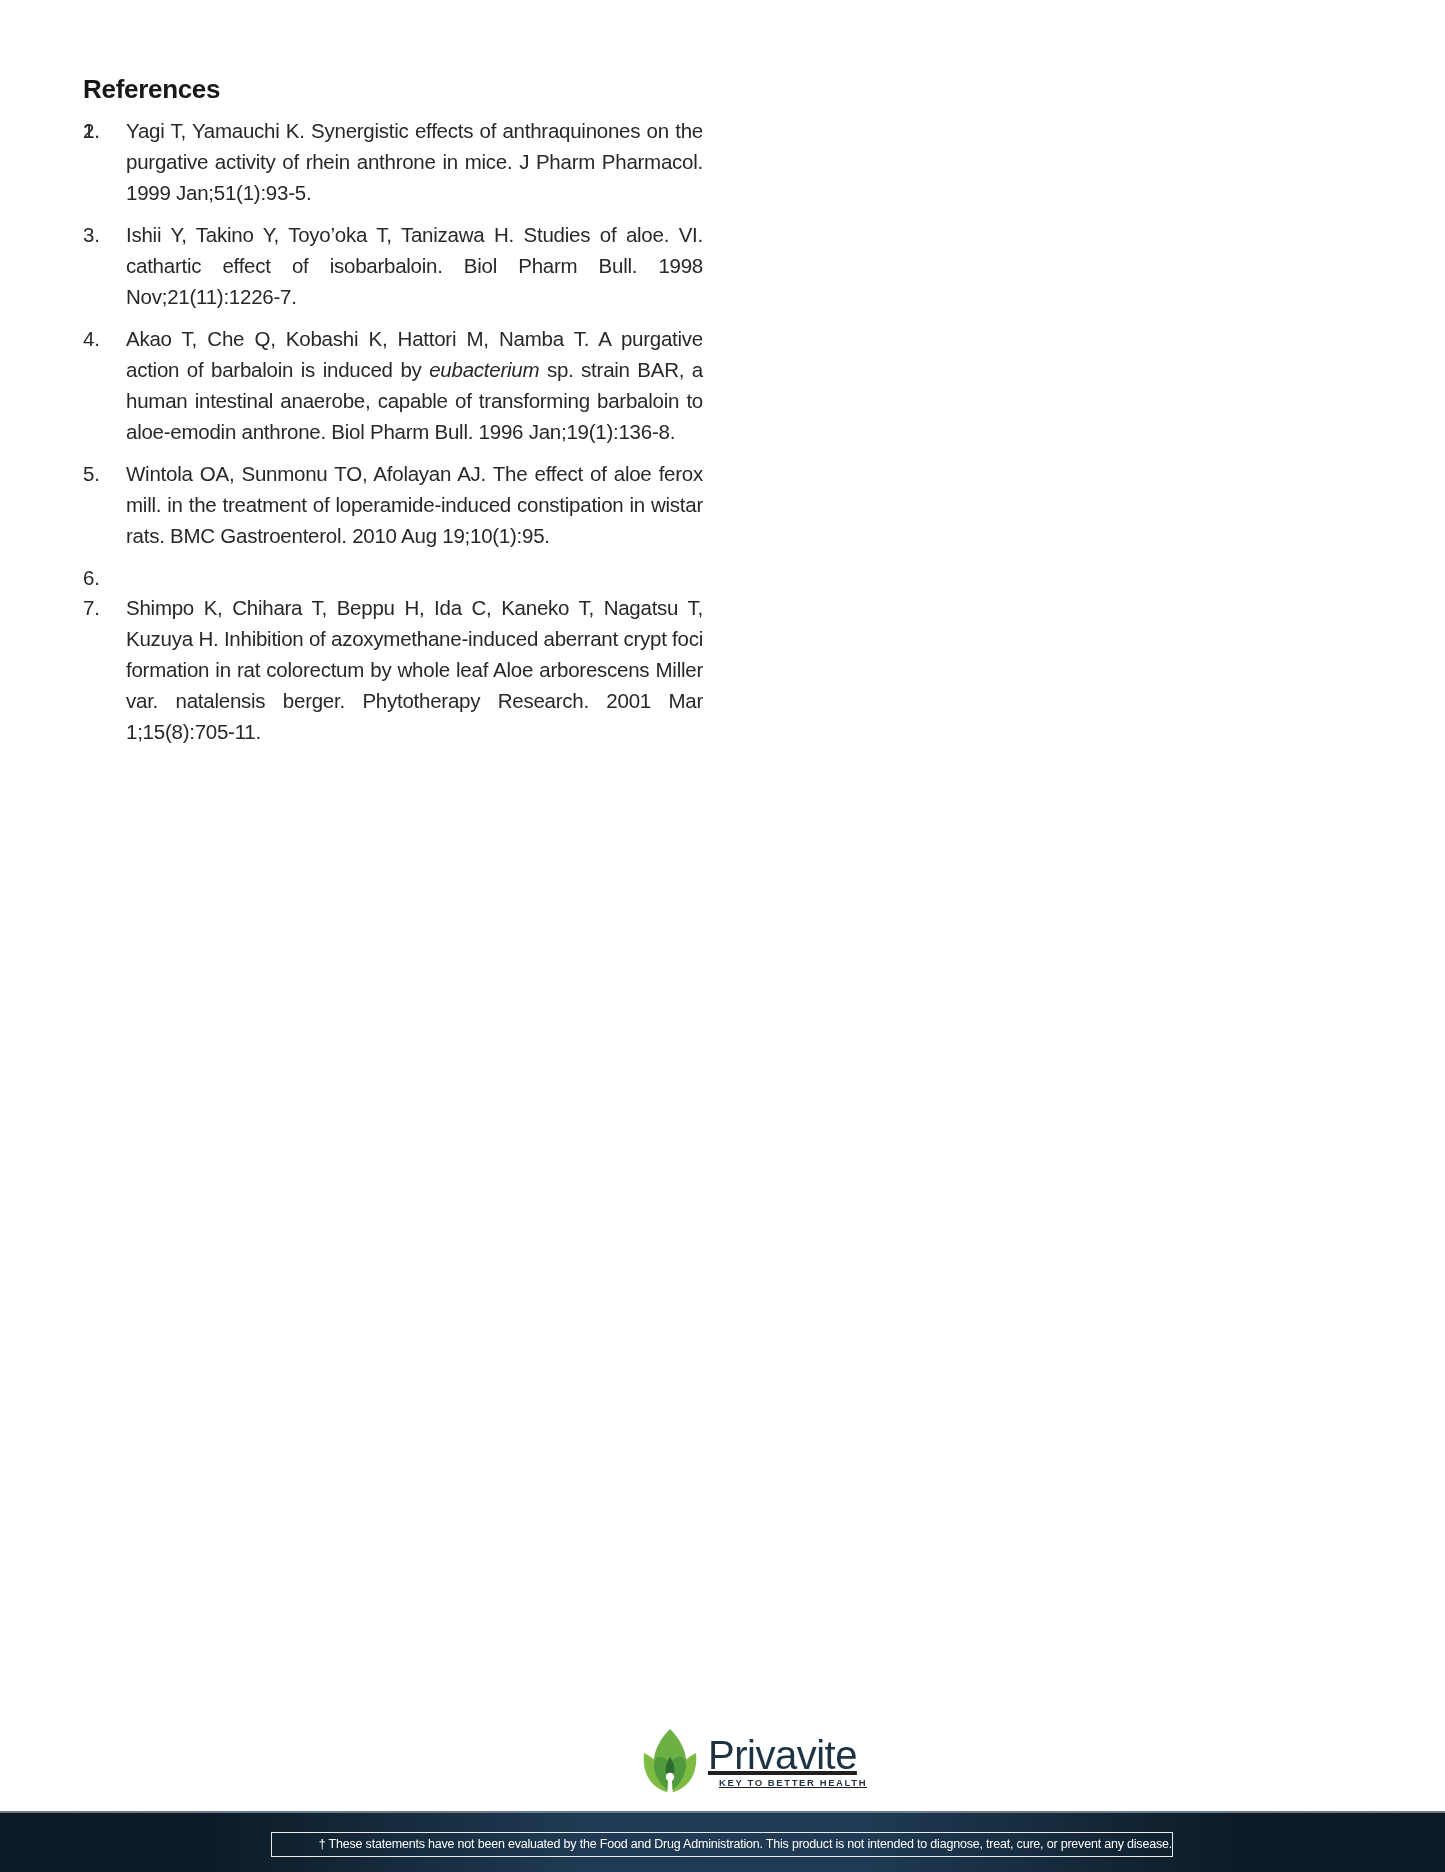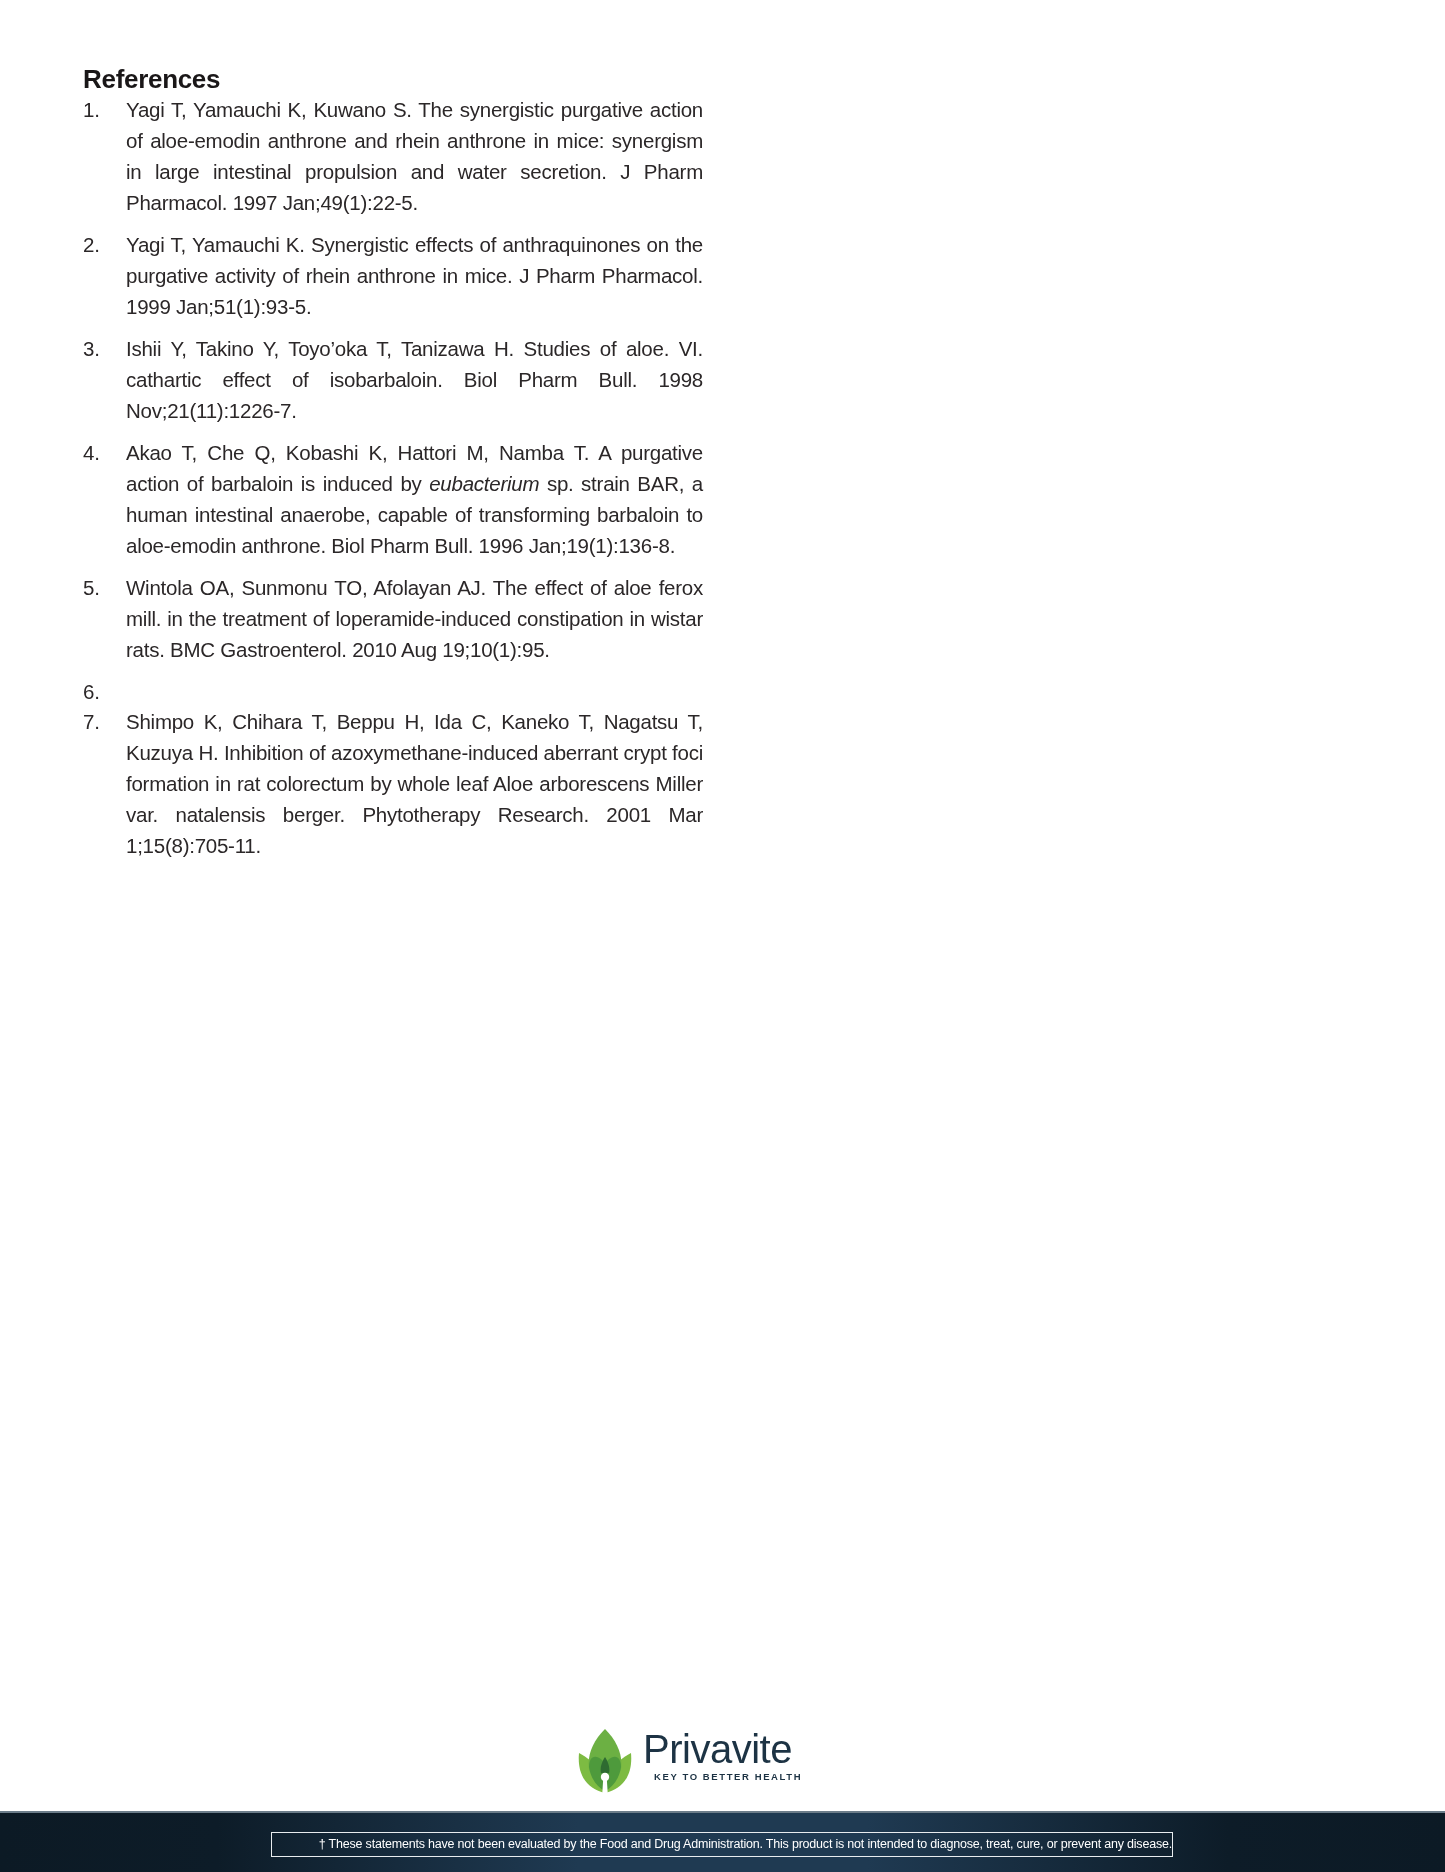--- a/index.html
+++ b/index.html
@@ -1,37 +1,37 @@
 <!DOCTYPE html>
 <html><head>
 <meta charset="utf-8">
 <style>
   html, body { margin: 0; padding: 0; }
   body {
     width: 1445px; height: 1872px; position: relative; overflow: hidden;
     background: #ffffff; color: #231f20;
     font-family: "Liberation Sans", "DejaVu Sans", sans-serif;
   }
-  .content { position: absolute; left: 83px; top: 64px; width: 620px; }
+  .content { position: absolute; left: 83px; top: 74px; width: 620px; }
   .heading {
     font-family: "Liberation Sans", sans-serif; font-weight: bold;
     font-size: 26px; line-height: 30px; color: #1a1718; margin: 0; letter-spacing: -0.3px;
   }
   .ref-list { list-style: none; margin: 0; padding: 0; }
   .ref {
     position: relative; padding-left: 43px;
     font-size: 20.5px; line-height: 31px; color: #2b2728;
     text-align: justify; letter-spacing: -0.25px;
   }
   .ref .num { position: absolute; left: 0; top: 0; }
   .ref .txt em { }
   .ref + .ref { margin-top: 11px; }
   .ref.gap-lg { margin-top: 41px; }
 
-  .logo { position: absolute; left: 577px; top: 1727px; display: flex; align-items: flex-start; }
+  .logo { position: absolute; left: 642px; top: 1727px; display: flex; align-items: center; text-decoration: underline; }
   .logo svg { display: block; }
   .brand { margin-left: 10px; margin-top: 2px; }
   .brand-name {
     font-family: "Liberation Sans", sans-serif; font-size: 40px; line-height: 40px;
     color: #1d3344; letter-spacing: -0.5px;
   }
   .brand-tag {
     font-family: "Liberation Sans", sans-serif; font-size: 9.5px; line-height: 12px;
     color: #1d3344; letter-spacing: 1.6px; font-weight: bold; margin-left: 3px; margin-top: 2px; padding-left: 8px;
   }
@@ -49,21 +49,20 @@
   }
 </style>
 </head>
 <body>
 
 <div class="content">
   <h2 class="heading">References</h2>
   <ol class="ref-list">
     <li class="ref">
       <span class="num">1.</span>
-      <span class="txt">Yagi T, Yamauchi K, Kuwano S. The synergistic purgative action of aloe-emodin anthrone and rhein anthrone in mice: synergism in large intestinal propulsion and water secretion. J Pharm Pharmacol. 1997 Jan;49(1):22-5.</span>
     </li>
     <li class="ref">
       <span class="num">2.</span>
       <span class="txt">Yagi T, Yamauchi K. Synergistic effects of anthraquinones on the purgative activity of rhein anthrone in mice. J Pharm Pharmacol. 1999 Jan;51(1):93-5.</span>
     </li>
     <li class="ref">
       <span class="num">3.</span>
       <span class="txt">Ishii Y, Takino Y, Toyo’oka T, Tanizawa H. Studies of aloe. VI. cathartic effect of isobarbaloin. Biol Pharm Bull. 1998 Nov;21(11):1226-7.</span>
     </li>
     <li class="ref">

